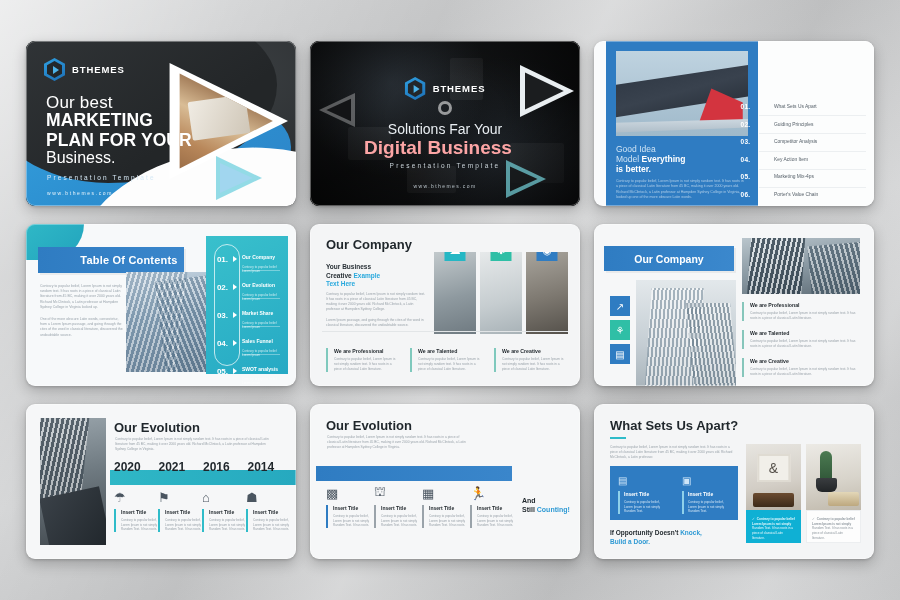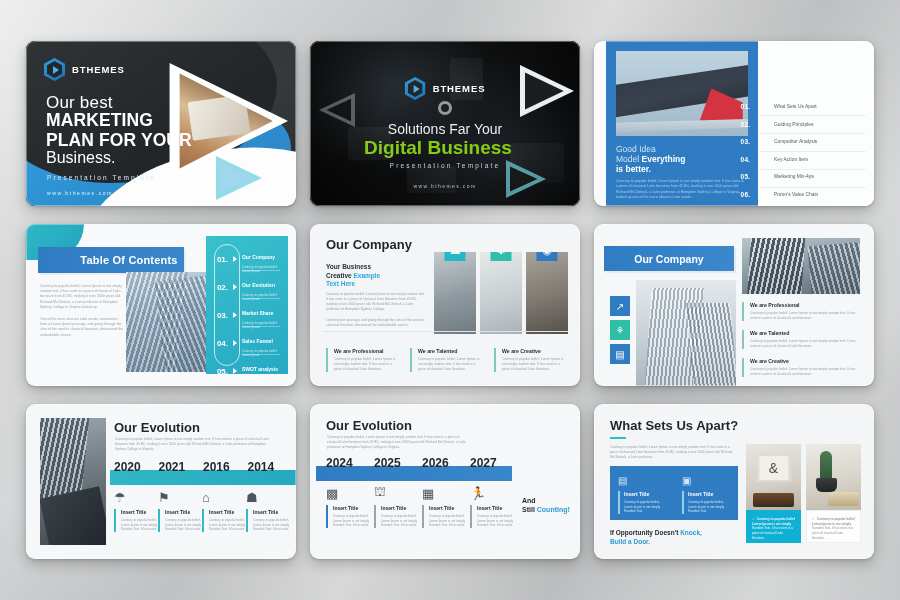--- a/index.html
+++ b/index.html
@@ -128,21 +128,21 @@
     position:absolute; right:34px; bottom:8px; width:40px; height:38px;
     clip-path:polygon(0% 0%, 100% 50%, 0% 100%);
     background:#6fc7cf; opacity:.75;
   }
   .s2 .tri-b:after{ content:""; position:absolute; inset:4px;
     clip-path:polygon(0% 8%, 86% 50%, 0% 92%); background:#16181a; }
   .s2 .logo { position:absolute; left:50%; top:36px; transform:translateX(-50%); display:flex; align-items:center; gap:7px;}
   .s2 .ring { position:absolute; left:50%; top:60px; transform:translateX(-50%);
     width:14px; height:14px; border:3px solid rgba(255,255,255,.55); border-radius:50%;}
   .s2 .h1 { position:absolute; left:0; right:0; top:80px; text-align:center; color:#e9eef2; font-size:14px; font-weight:400;}
-  .s2 .h2 { position:absolute; left:0; right:14px; top:96px; text-align:center; color:#84cc16; font-size:19px; font-weight:800;}
+  .s2 .h2 { position:absolute; left:0; right:14px; top:96px; text-align:center; color:#fca5a5; font-size:19px; font-weight:800;}
   .s2 .h3 { position:absolute; left:0; right:0; top:121px; text-align:center; color:#c9d2d8; font-size:6.5px; letter-spacing:2.2px;}
   .s2 .url2 { position:absolute; left:50%; transform:translateX(-50%); bottom:17px;
     color:#b9c3c9; font-size:5px; letter-spacing:1.4px;}
 
   
   .s3 { background:#fafbfc; }
   .s3 .left { position:absolute; left:12px; top:0; bottom:0; width:152px; background:#2f7cc2;}
   .s3 .photo {
     position:absolute; left:22px; top:10px; width:132px; height:85px; overflow:hidden;
     background:linear-gradient(180deg,#bfd3e0 0%,#9fb9ca 100%);
@@ -557,26 +557,20 @@
           </div>
         </div>
     </div>
     <div class="sh"></div>
   </div>
 
   <div class="slide ev s8">
     <div class="h" style="left:16px;top:14px">Our Evolution</div>
     <div class="p" style="left:17px;top:31px;width:145px">Contrary to popular belief, Lorem Ipsum is not simply random text. It has roots in a piece of classical Latin literature from 45 BC, making it over 2000 years old. Richard McClintock, a Latin professor at Hampden Sydney College in Virginia.</div>
     <div class="bar" style="left:6px;width:196px;top:62px;background:linear-gradient(90deg,#2f7cc2,#3a86cb)"></div>
-    <div class="years" style="left:16px;top:52px">
-      <span class="y" style="width:48px">2024</span>
-      <span class="y" style="width:48px">2025</span>
-      <span class="y" style="width:48px">2026</span>
-      <span class="y" style="width:48px">2027</span>
-    </div>
     <div class="cards" style="left:16px;top:80px">
       <div class="card" style="width:48px">
           <div class="gi">▩</div>
           <div class="inner" style="border-color:#2f7cc2">
             <div class="t">Insert Title</div>
             <div class="d">Contrary to popular belief, Lorem Ipsum is not simply Random Text. It has roots.</div>
           </div>
         </div>
       <div class="card" style="width:48px">
           <div class="gi">⛫</div>

